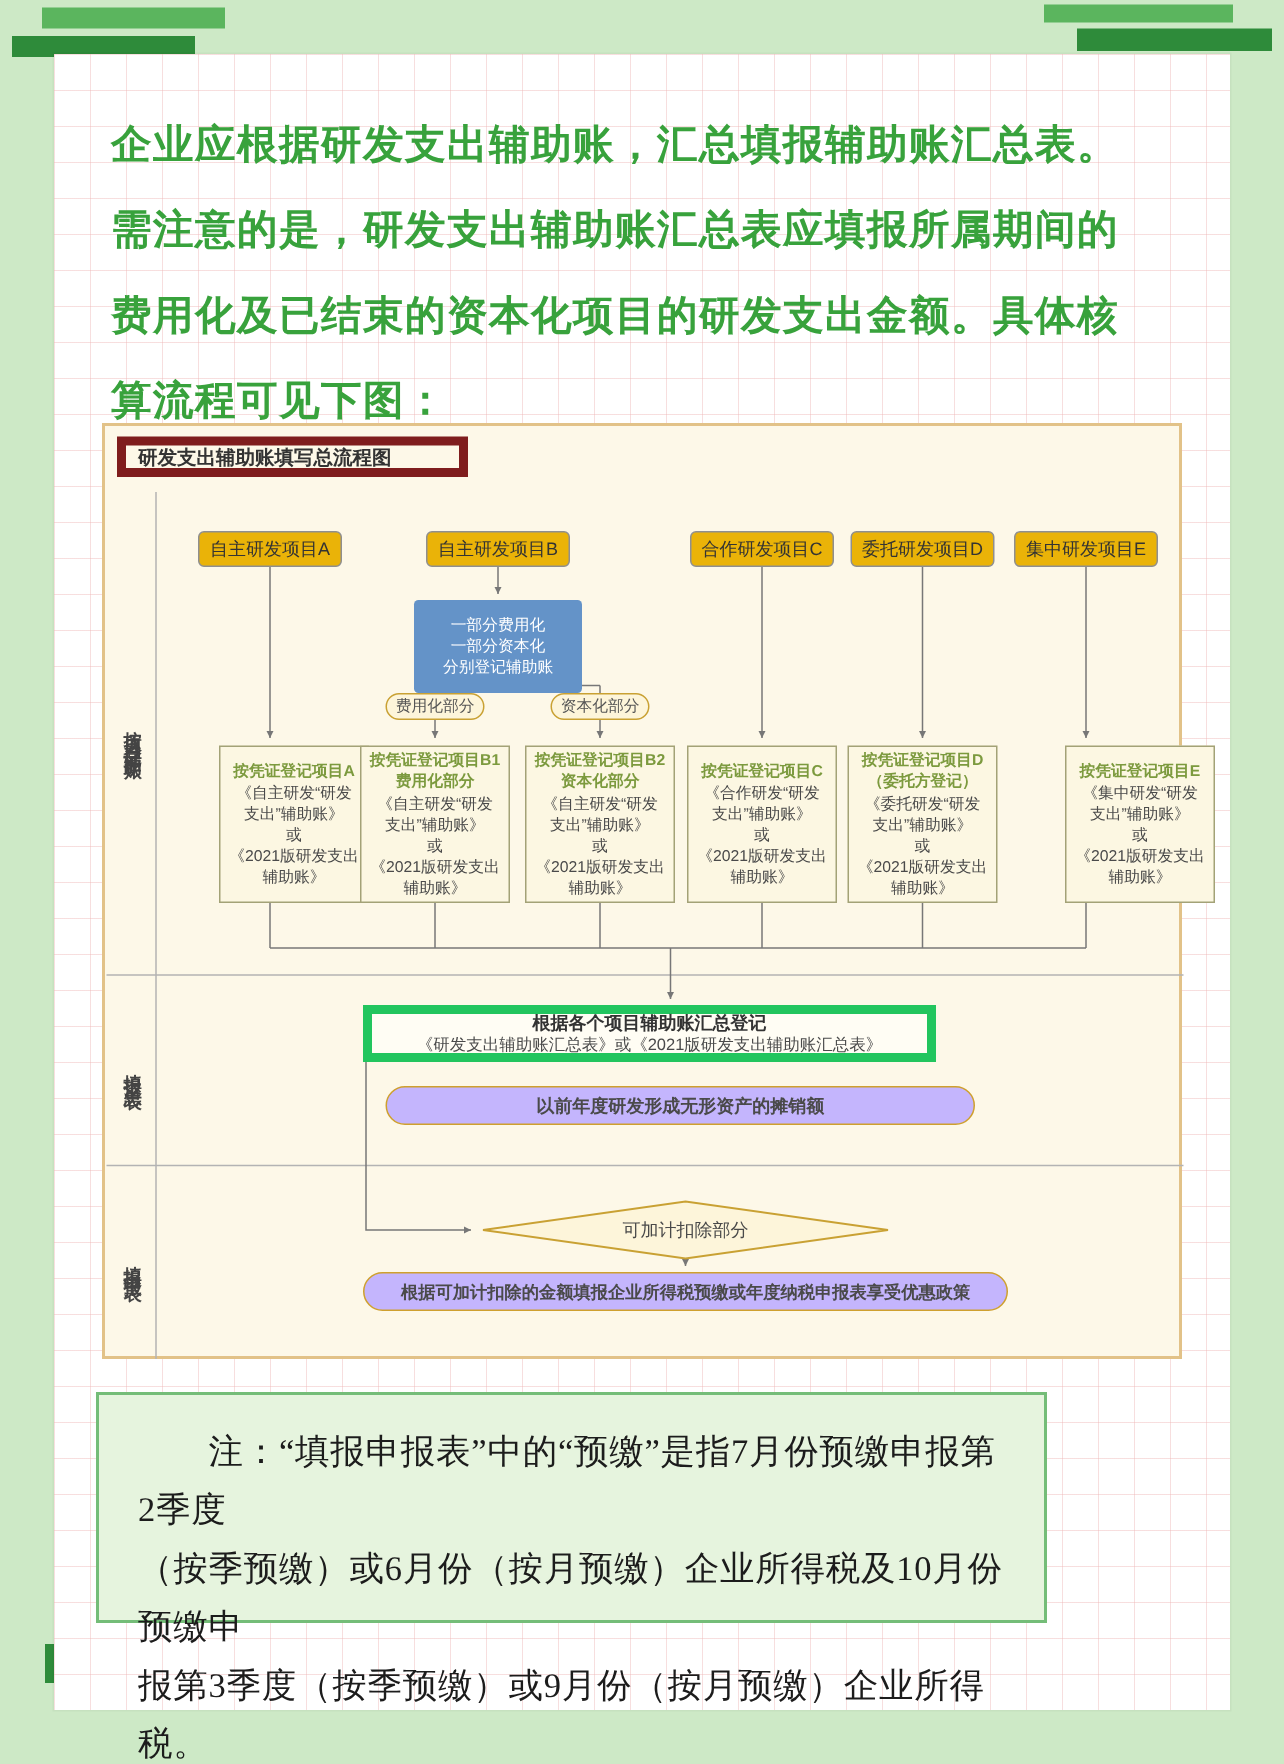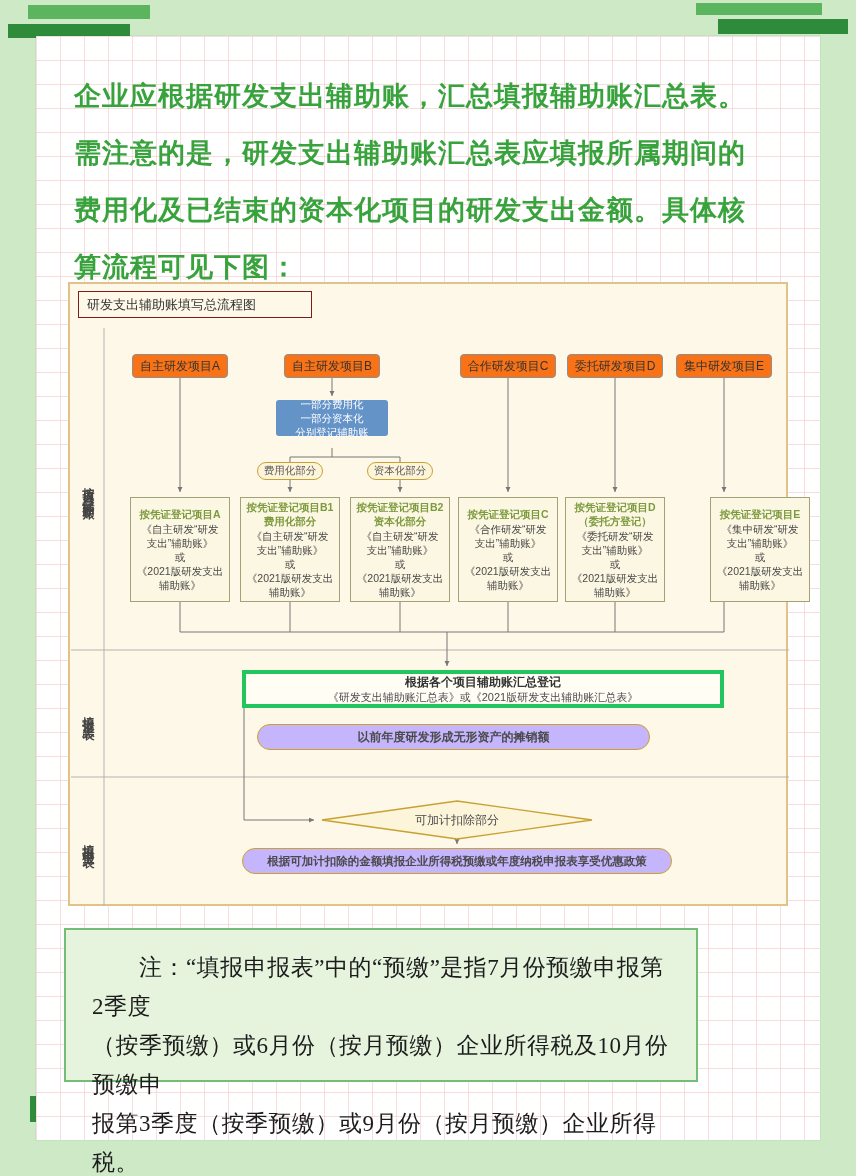--- a/index.html
+++ b/index.html
@@ -19,51 +19,51 @@
 
   .intro { position:absolute; left:74px; top:68px; width:716px;
            font-size:27px; font-weight:bold; color:#38a23c;
            line-height:57px; letter-spacing:1px; white-space:pre-line; }
 
   .flow { position:absolute; left:68px; top:282px; width:720px; height:624px;
           background:#fdf8e8; border:2px solid #e2c288; }
   .flow svg { position:absolute; left:0; top:0; }
 
   .flow-title { position:absolute; left:8px; top:7px; width:234px; height:27px;
-                border:1px solid #7f1d1d; font-size:13px; font-weight:normal; color:#333;
+                border:6px solid #7f1d1d; font-size:13px; font-weight:bold; color:#333;
                 display:flex; align-items:center; padding-left:8px; background:transparent; }
 
   .vlabel { position:absolute; left:6px; width:24px; writing-mode:vertical-rl;
             display:flex; align-items:center; justify-content:center;
             font-size:12px; font-weight:bold; color:#444; letter-spacing:3px; }
 
   .pbox { position:absolute; top:70px; width:96px; height:24px;
-          background:#f97316; border:1px solid #8f8f8f; border-radius:4px;
+          background:#eab308; border:1px solid #8f8f8f; border-radius:4px;
           font-size:12px; color:#333; display:flex; align-items:center;
           justify-content:center; }
 
-  .bluebox { position:absolute; left:206px; top:116px; width:112px; height:36px;
+  .bluebox { position:absolute; left:206px; top:116px; width:112px; height:62px;
              background:#6493c8; border-radius:3px; color:#fff; font-size:10.5px;
              line-height:14px; display:flex; align-items:center; justify-content:center;
              text-align:center; white-space:pre-line; }
 
   .pill-s { position:absolute; top:178px; width:66px; height:18px;
             background:#fdf5da; border:1px solid #c9a133; border-radius:9px;
             font-size:10.5px; color:#555; display:flex; align-items:center;
             justify-content:center; }
 
   .ledger { position:absolute; top:213px; width:100px; height:105px;
             background:#fcf7e2; border:1px solid #a3a277; font-size:10.5px;
             display:flex; flex-direction:column; align-items:center; justify-content:center;
             text-align:center; line-height:14px; padding:2px; }
   .ledger .lh { color:#7c9a3e; font-weight:bold; white-space:pre-line; }
   .ledger .lb { color:#4a4a4a; white-space:pre-line; margin-top:1px; }
 
-  .summary { position:absolute; left:172px; top:386px; width:482px; height:38px;
-             background:#fffdf4; border:4px solid #22c55e; display:flex;
+  .summary { position:absolute; left:172px; top:386px; width:382px; height:38px;
+             background:#fffdf4; border:6px solid #22c55e; display:flex;
              flex-direction:column; align-items:center; justify-content:center; }
   .summary .s1 { font-size:12px; font-weight:bold; color:#333; line-height:16px; }
   .summary .s2 { font-size:11px; color:#4a4a4a; line-height:15px; }
 
   .pill-l { position:absolute; background:#c4b5fd; border:1.5px solid #cfa02e;
             border-radius:13px; font-size:12px; color:#4a4a4a;
             display:flex; align-items:center; justify-content:center; text-align:right;font-weight:bold; }
   .amort { left:187px; top:440px; width:393px; height:26px; }
   .final { left:172px; top:564px; width:430px; height:26px; font-size:11.5px; }
 
@@ -144,21 +144,21 @@
   <div class="pbox" style="left:497px;">委托研发项目D</div>
   <div class="pbox" style="left:606px;">集中研发项目E</div>
 
   <div class="bluebox">一部分费用化
 一部分资本化
 分别登记辅助账</div>
 
   <div class="pill-s" style="left:187px;">费用化部分</div>
   <div class="pill-s" style="left:297px;">资本化部分</div>
 
-  <div class="ledger" style="left:60px;">
+  <div class="ledger" style="left:76px;">
     <span class="lh">按凭证登记项目A</span>
     <span class="lb">《自主研发“研发
 支出”辅助账》
 或
 《2021版研发支出
 辅助账》</span>
   </div>
   <div class="ledger" style="left:170px;justify-content:flex-end;">
     <span class="lh">按凭证登记项目B1
 费用化部分</span>

